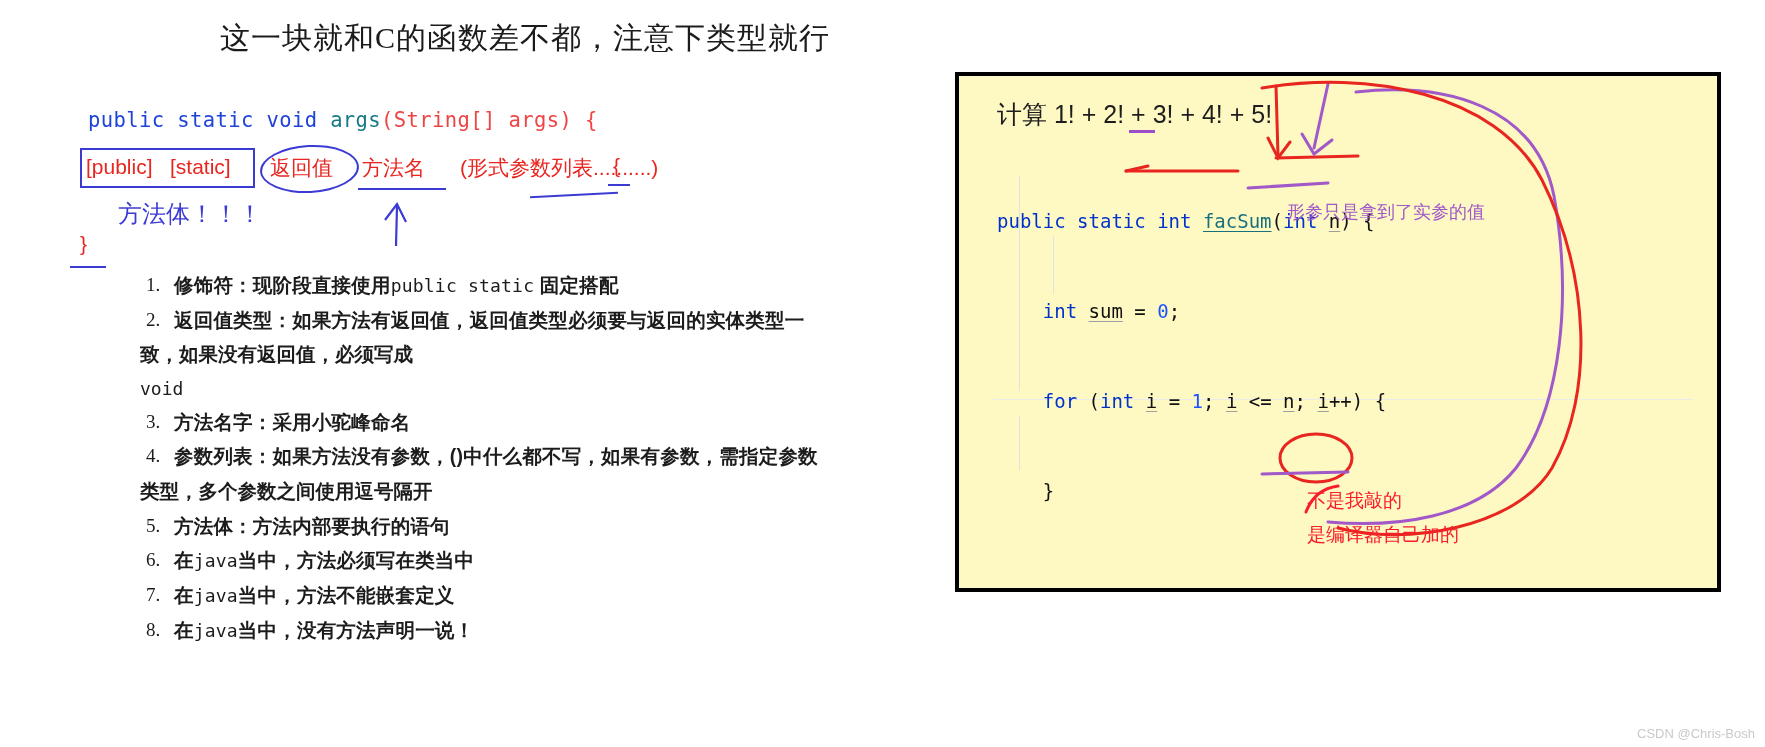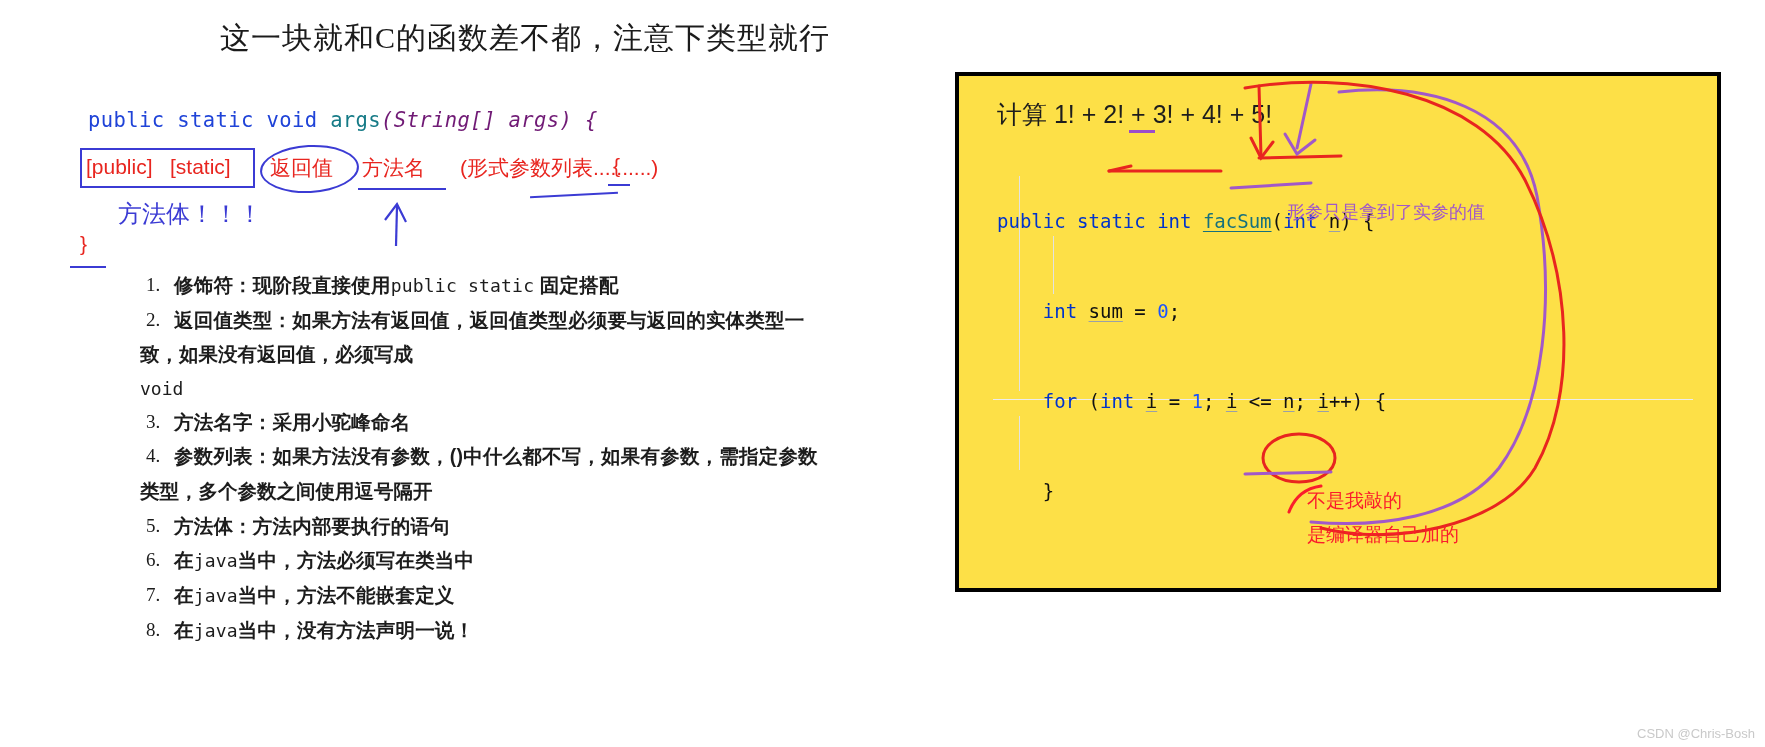--- a/index.html
+++ b/index.html
@@ -44,21 +44,21 @@
     position: absolute;
     left: 88px;
     top: 18px;
     font-family: "DejaVu Sans Mono", "Liberation Mono", monospace;
     font-size: 20.5px;
     white-space: nowrap;
     letter-spacing: 0.4px;
   }
   .kw { color: #1f43d8; }
   .tealw { color: #157a86; }
-  .plain { color: #701a75; font-style: italic; }
+  .plain { color: #ef4444; }
 
   
   #annot-row {
     position: absolute;
     left: 80px;
     top: 58px;
     width: 620px;
     height: 46px;
     padding-left: 21px;
   }
@@ -242,21 +242,22 @@
     border: 4px solid #000000;
     background: #ffffff;
     box-sizing: border-box;
     overflow: hidden;
   }
   #ide-inner {
     position: absolute;
     left: 0; top: 0;
     width: 100%;
     height: 100%;
-    background: #fde047;
+    background: #fef9c3;
+    padding-left: 34px;
   }
   #ide-heading {
     position: absolute;
     left: 38px;
     top: 22px;
     font-size: 25px;
     color: #1d1d1d;
     white-space: nowrap;
     font-family: "Liberation Sans", sans-serif;
   }

